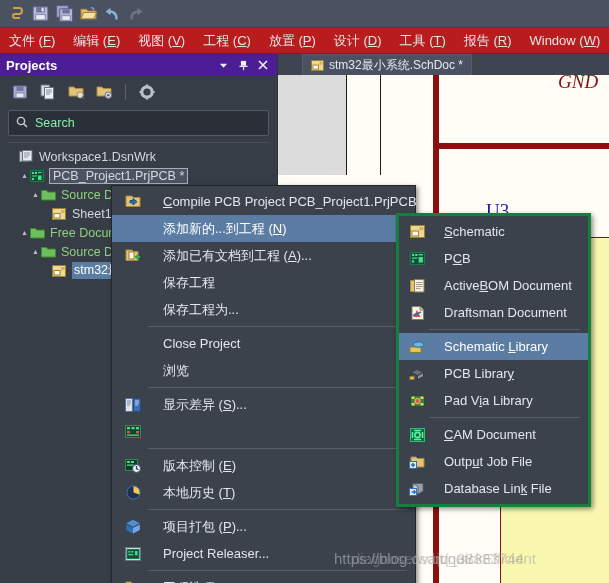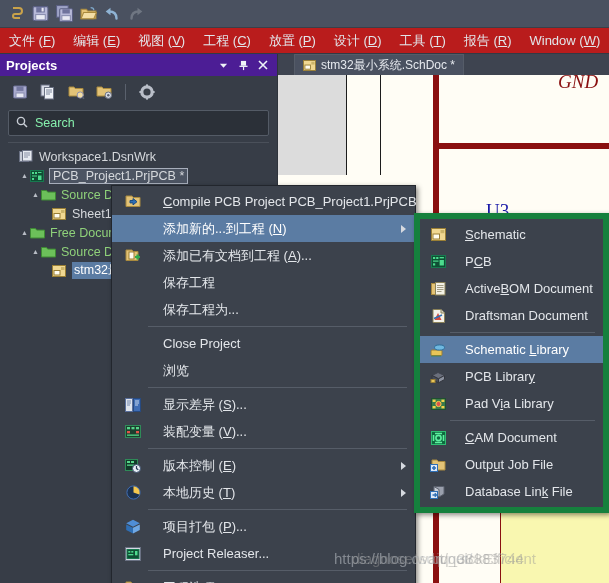--- a/index.html
+++ b/index.html
@@ -58,21 +58,21 @@
   .green{color:#8fd17a;}
   
   #editor{
     position:absolute;left:278px;top:54px;width:331px;height:529px;
     background:#3e4450;box-sizing:border-box;overflow:hidden;
   }
   #tabstrip{height:21px;background:#3e4450;display:flex;align-items:flex-end;}
   #doctab{
     height:21px;background:#4a5160;display:flex;align-items:center;
     padding:0 8px;box-sizing:border-box;border:1px solid #555c68;border-bottom:none;
-    margin-left:16px;font-size:12px;color:#e6e9ee;white-space:nowrap;
+    margin-left:24px;font-size:12px;color:#e6e9ee;white-space:nowrap;
   }
   #canvas{
     position:absolute;left:0;top:21px;width:331px;height:508px;
     background:#fffdf5;overflow:hidden;
   }
   .gray-col{position:absolute;background:#dcdcdc;}
   .vline{position:absolute;background:#1c1c1c;width:1px;}
   .wire{position:absolute;background:#8a1010;}
   .lbl{position:absolute;font-family:"Liberation Serif","DejaVu Serif",serif;white-space:nowrap;}
   #gnd{color:#8a1010;font-size:19px;left:20px;top:2px;}
@@ -89,22 +89,22 @@
   .ci.hl{background:#5b7ca3;}
   .ci .ciicon{width:42px;display:flex;align-items:center;justify-content:center;flex:0 0 42px;}
   .ci .citext{font-size:13px;color:#e3e6ea;white-space:nowrap;margin-left:9px;}
   .ci.hl .citext{color:#fff;}
   .ci .arrow{position:absolute;right:9px;top:50%;margin-top:-4px;
     width:0;height:0;border-left:5px solid #d6dae0;border-top:4px solid transparent;border-bottom:4px solid transparent;}
   .csep{height:1px;background:#565d68;margin:3px 8px 3px 36px;}
   .acc{text-decoration:underline;}
   
   #submenu{
-    position:absolute;left:414px;top:213px;width:195px;
-    background:#3c424c;border:6px solid #15803d;
+    position:absolute;left:396px;top:213px;width:195px;
+    background:#3c424c;border:3px solid #15803d;
     box-shadow:2px 2px 5px rgba(0,0,0,.45);
     box-sizing:border-box;padding:2px 0;
   }
   #submenu .ci .ciicon{width:36px;flex:0 0 36px;}
   
   .wm{
     position:absolute;font-size:15px;color:rgba(190,195,200,.55);
     white-space:nowrap;pointer-events:none;font-family:"Liberation Sans",sans-serif;
   }
   .wm2{color:rgba(150,150,150,.45);}
@@ -417,21 +417,20 @@
             <rect x="6.5" y="2" width="3" height="2.3"></rect>
             <rect x="11" y="2" width="3" height="2.3"></rect>
           </g>
           <g fill="#e0554a">
             <rect x="2" y="6" width="3" height="2.3"></rect>
             <rect x="11" y="6" width="3" height="2.3"></rect>
           </g>
           <rect x="2" y="9.5" width="12" height="1.3" fill="#57d68a"></rect>
         </svg>
       </span>
-      <span class="citext">装配变量 (<span class="acc">V</span>)...</span>
     </div>
     <div class="csep"></div>
     <div class="ci">
       <span class="ciicon">
         <svg width="16" height="14" viewBox="0 0 16 14">
           <rect x="0.5" y="0.5" width="12" height="11" fill="#123a29" stroke="#2f8a58"></rect>
           <g fill="#57d68a">
             <rect x="2" y="2" width="3" height="2"></rect>
             <rect x="6" y="2" width="3" height="2"></rect>
             <rect x="2" y="5.5" width="7" height="1.3"></rect>

